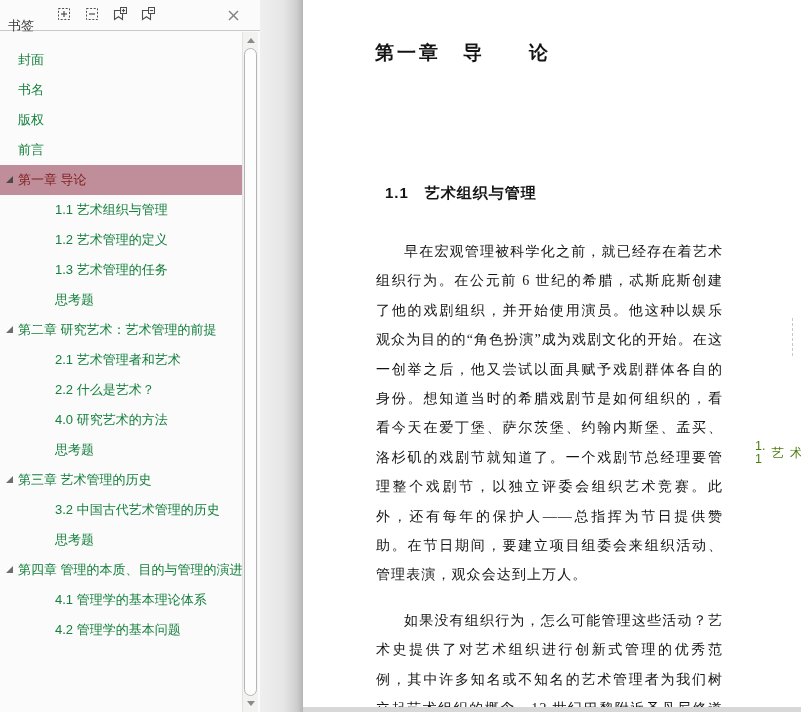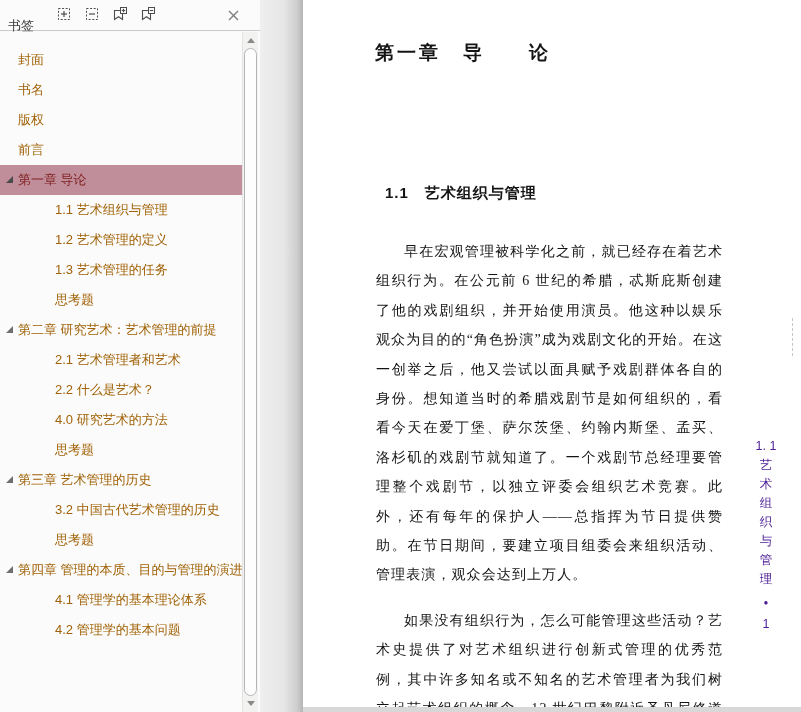--- a/index.html
+++ b/index.html
@@ -11,21 +11,21 @@
   
   .panel { position:absolute; left:0; top:0; width:260px; height:712px; background:#fbfbfb; }
   .panel-header { position:absolute; left:0; top:0; width:260px; height:31px; border-bottom:1px solid #c9c9c9; background:#fbfbfb; }
   .panel-title { position:absolute; left:8px; top:17px; font-size:13px; color:#3a3a3a; }
   .hdr-icon { position:absolute; top:6px; width:17px; height:17px; cursor:pointer; }
   .hdr-icon svg { width:17px; height:17px; display:block; }
   .i-expand { left:56px; } .i-collapse { left:84px; } .i-addbm { left:111px; } .i-delbm { left:139px; }
   .i-close { left:225px; top:7px; }
 
   .tree { position:absolute; left:0; top:32px; width:242px; height:680px; padding-top:13px; overflow:hidden; }
-  .bm-row { position:relative; height:30px; line-height:30px; font-size:13px; color:#a16207; white-space:nowrap; cursor:pointer; }
+  .bm-row { position:relative; height:30px; line-height:30px; font-size:13px; color:#15803d; white-space:nowrap; cursor:pointer; }
   .bm-row.lvl0 { padding-left:18px; }
   .bm-row.lvl1 { padding-left:55px; }
   .bm-row.selected { background:#bf8e9a; color:#7f1d1d; }
   .expander { position:absolute; left:6px; top:50%; margin-top:-4px; width:0; height:0;
               border-left:7px solid transparent; border-bottom:7px solid #6e6e6e; }
   .bm-row.selected .expander { border-bottom-color:#4a4a4a; }
 
   
   .vscroll { position:absolute; left:242px; top:32px; width:16px; height:680px; background:#f2f2f1; border-left:1px solid #e3e3e3; }
   .vthumb { position:absolute; left:1px; right:1px; top:16px; bottom:16px; background:#fdfdfd; border:1px solid #b4b4b4; border-radius:8px; }
@@ -42,22 +42,22 @@
           font-family:"Liberation Serif","DejaVu Serif",serif; color:#141414; }
   .chapter-title { position:absolute; left:72px; top:40px; font-size:19px; font-weight:bold; letter-spacing:3px;
                    font-family:"Liberation Sans","DejaVu Sans",sans-serif; white-space:pre; }
   .section-heading { position:absolute; left:82px; top:184px; font-size:15px; font-weight:bold; letter-spacing:1px;
                      font-family:"Liberation Sans","DejaVu Sans",sans-serif; white-space:pre; }
   .body-text { position:absolute; left:57px; top:221px; width:379px; font-size:14px; line-height:29.4px;
                text-align:justify; letter-spacing:1.1px; }
   .body-text p { text-indent:2em; margin:16px; }
 
   
-  .margin-label { position:absolute; left:452px; top:440px; width:22px; display:flex; flex-direction:column;
-                  align-items:center; gap:6px; font-size:12.5px; color:#4c1d95;
+  .margin-label { position:absolute; left:452px; top:440px; width:22px; display:flex; flex-direction:row;
+                  align-items:center; gap:6px; font-size:12.5px; color:#4d7c0f;
                   font-family:"Liberation Sans","DejaVu Sans",sans-serif; }
   .m-ch { line-height:13px; }
   .m-bullet { font-size:8px; line-height:10px; margin:6px 0 4px; }
 
   .edge-mark { position:absolute; left:489px; top:318px; height:38px; width:0;
                border-left:1px dashed #9a9a9a; opacity:.55; }
 
   .hscroll { position:absolute; left:303px; bottom:0; width:498px; height:5px; background:#d8d8d8; }
 </style>
 </head>

